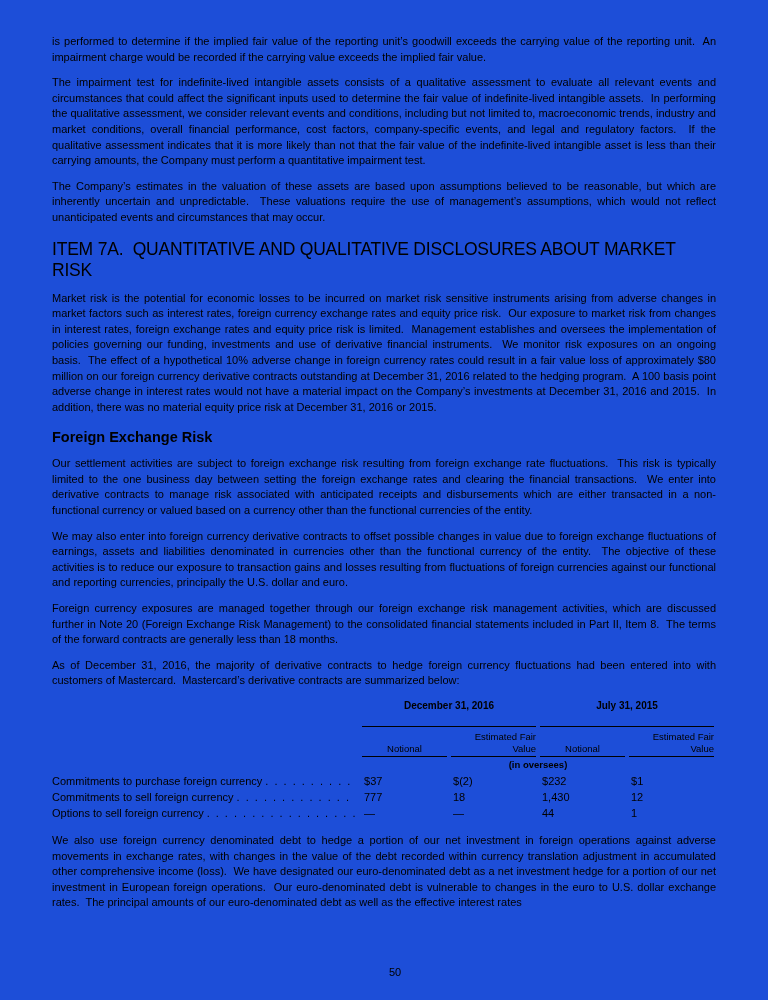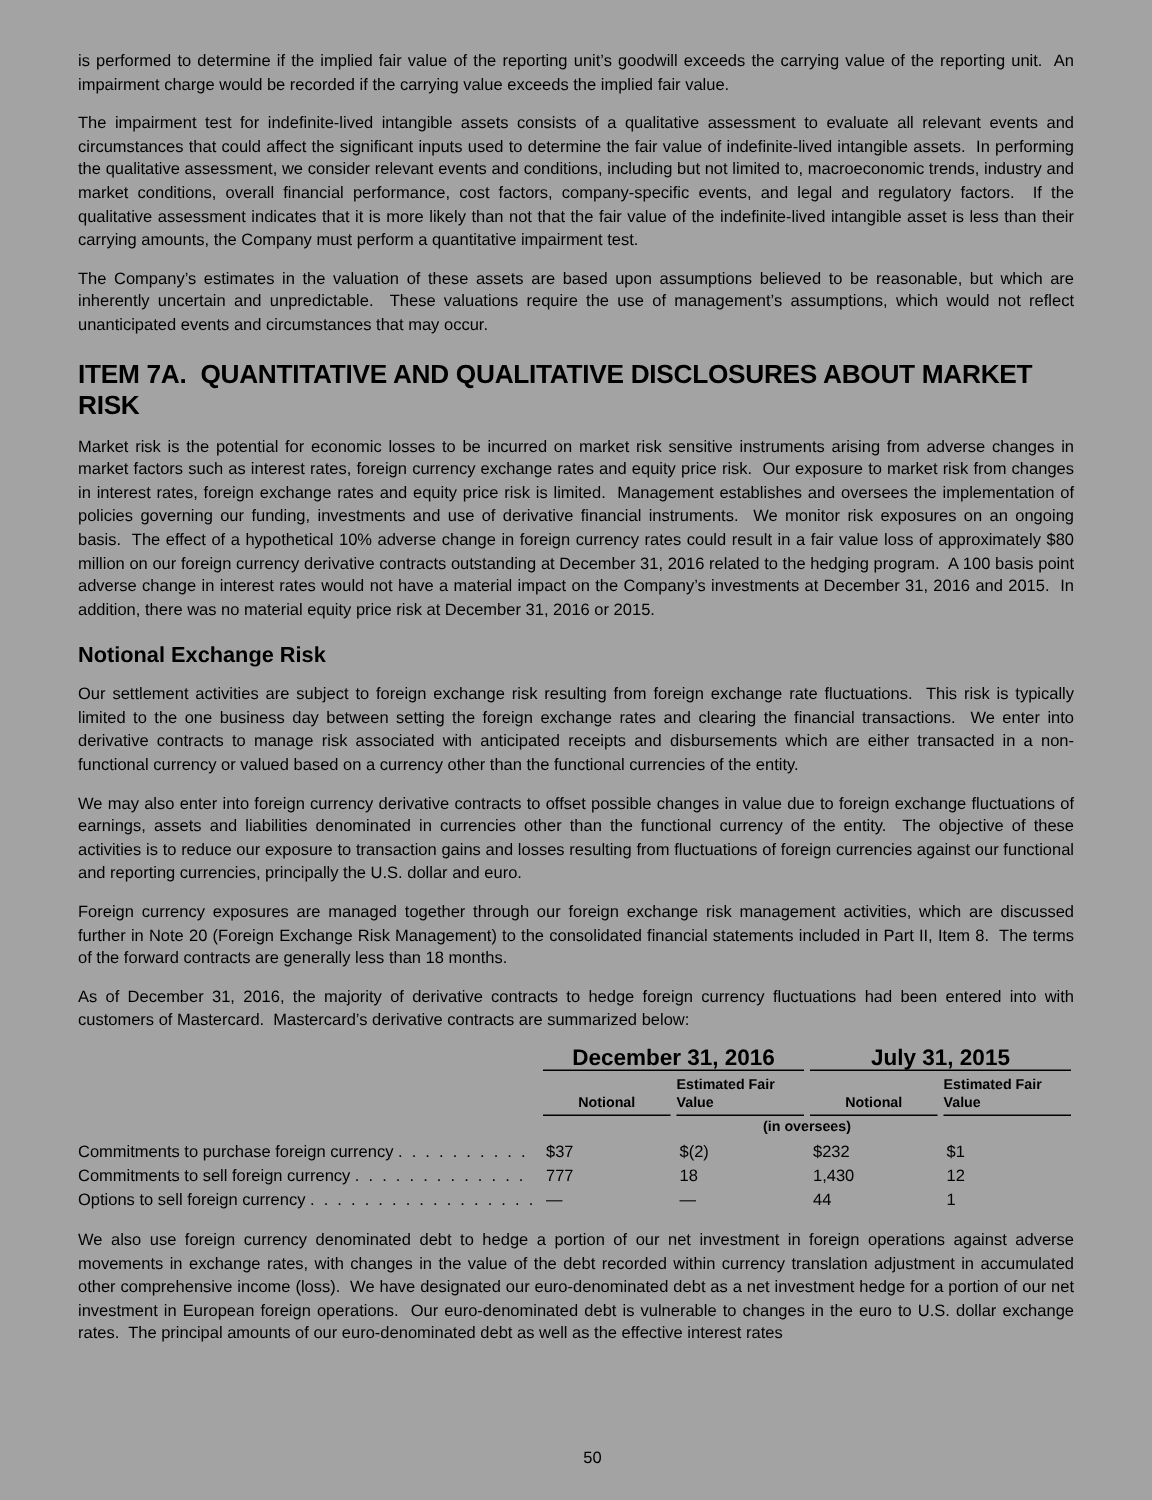--- a/index.html
+++ b/index.html
@@ -2,37 +2,37 @@
 <html><head>
 <meta charset="utf-8">
 <style>
   * { margin: 0; padding: 0; box-sizing: border-box; }
   html, body { background: #e8e8e8; }
   .page {
     position: relative;
     width: 768px;
     height: 1000px;
     margin: 0 auto;
-    background: #a3a3a3;
+    background: #1d4ed8;
     color: #000000;
     font-family: "Liberation Sans", "DejaVu Sans", sans-serif;
     padding: 34px 52px 0 52px;
     overflow: hidden;
   }
   p.body-para {
     font-size: 11px;
     line-height: 15.6px;
     text-align: justify;
     margin-bottom: 10px;
     color: #000;
   }
   h1.item-heading {
     font-size: 17.5px;
     line-height: 21px;
-    font-weight: bold;
+    font-weight: normal;
     letter-spacing: -0.2px;
     margin: 13px 0 10px 0;
     text-align: left;
   }
   h2.sub-heading {
     font-size: 14.5px;
     line-height: 18px;
     font-weight: bold;
     margin: 13px 0 10px 0;
   }
@@ -59,29 +59,29 @@
     width: 85px;
     margin-left: 4px;
     flex-shrink: 0;
   }
   .tgroup {
     width: 174px;
     margin-left: 4px;
     flex-shrink: 0;
     text-align: center;
     font-weight: bold;
-    font-size: 15px;
+    font-size: 10px;
     line-height: 13px;
     border-bottom: 1.5px solid #000;
-    padding-bottom: 1px;
+    padding-bottom: 14px;
   }
   .thead-subs { margin-top: 2px; }
   .thead-subs .tcol {
-    text-align: left;
-    font-weight: bold;
+    text-align: right;
+    font-weight: normal;
     font-size: 9.5px;
     line-height: 11.5px;
     border-bottom: 1.5px solid #000;
     padding-bottom: 2px;
     display: flex;
     align-items: flex-end;
     justify-content: center;
     min-height: 28px;
   }
   .tunits {
@@ -121,21 +121,21 @@
   <p class="body-para">is performed to determine if the implied fair value of the reporting unit’s goodwill exceeds the carrying value of the reporting unit.&nbsp; An impairment charge would be recorded if the carrying value exceeds the implied fair value.</p>
 
   <p class="body-para">The impairment test for indefinite-lived intangible assets consists of a qualitative assessment to evaluate all relevant events and circumstances that could affect the significant inputs used to determine the fair value of indefinite-lived intangible assets.&nbsp; In performing the qualitative assessment, we consider relevant events and conditions, including but not limited to, macroeconomic trends, industry and market conditions, overall financial performance, cost factors, company-specific events, and legal and regulatory factors.&nbsp; If the qualitative assessment indicates that it is more likely than not that the fair value of the indefinite-lived intangible asset is less than their carrying amounts, the Company must perform a quantitative impairment test.</p>
 
   <p class="body-para">The Company’s estimates in the valuation of these assets are based upon assumptions believed to be reasonable, but which are inherently uncertain and unpredictable.&nbsp; These valuations require the use of management’s assumptions, which would not reflect unanticipated events and circumstances that may occur.</p>
 
   <h1 class="item-heading">ITEM 7A.&nbsp; QUANTITATIVE AND QUALITATIVE DISCLOSURES ABOUT MARKET RISK</h1>
 
   <p class="body-para">Market risk is the potential for economic losses to be incurred on market risk sensitive instruments arising from adverse changes in market factors such as interest rates, foreign currency exchange rates and equity price risk.&nbsp; Our exposure to market risk from changes in interest rates, foreign exchange rates and equity price risk is limited.&nbsp; Management establishes and oversees the implementation of policies governing our funding, investments and use of derivative financial instruments.&nbsp; We monitor risk exposures on an ongoing basis.&nbsp; The effect of a hypothetical 10% adverse change in foreign currency rates could result in a fair value loss of approximately $80 million on our foreign currency derivative contracts outstanding at December 31, 2016 related to the hedging program.&nbsp; A 100 basis point adverse change in interest rates would not have a material impact on the Company’s investments at December 31, 2016 and 2015.&nbsp; In addition, there was no material equity price risk at December 31, 2016 or 2015.</p>
 
-  <h2 class="sub-heading">Notional Exchange Risk</h2>
+  <h2 class="sub-heading">Foreign Exchange Risk</h2>
 
   <p class="body-para">Our settlement activities are subject to foreign exchange risk resulting from foreign exchange rate fluctuations.&nbsp; This risk is typically limited to the one business day between setting the foreign exchange rates and clearing the financial transactions.&nbsp; We enter into derivative contracts to manage risk associated with anticipated receipts and disbursements which are either transacted in a non-functional currency or valued based on a currency other than the functional currencies of the entity.</p>
 
   <p class="body-para">We may also enter into foreign currency derivative contracts to offset possible changes in value due to foreign exchange fluctuations of earnings, assets and liabilities denominated in currencies other than the functional currency of the entity.&nbsp; The objective of these activities is to reduce our exposure to transaction gains and losses resulting from fluctuations of foreign currencies against our functional and reporting currencies, principally the U.S. dollar and euro.</p>
 
   <p class="body-para">Foreign currency exposures are managed together through our foreign exchange risk management activities, which are discussed further in Note 20 (Foreign Exchange Risk Management) to the consolidated financial statements included in Part II, Item 8.&nbsp; The terms of the forward contracts are generally less than 18 months.</p>
 
   <p class="body-para">As of December 31, 2016, the majority of derivative contracts to hedge foreign currency fluctuations had been entered into with customers of Mastercard.&nbsp; Mastercard’s derivative contracts are summarized below:</p>
 
   <div class="fin-table">

